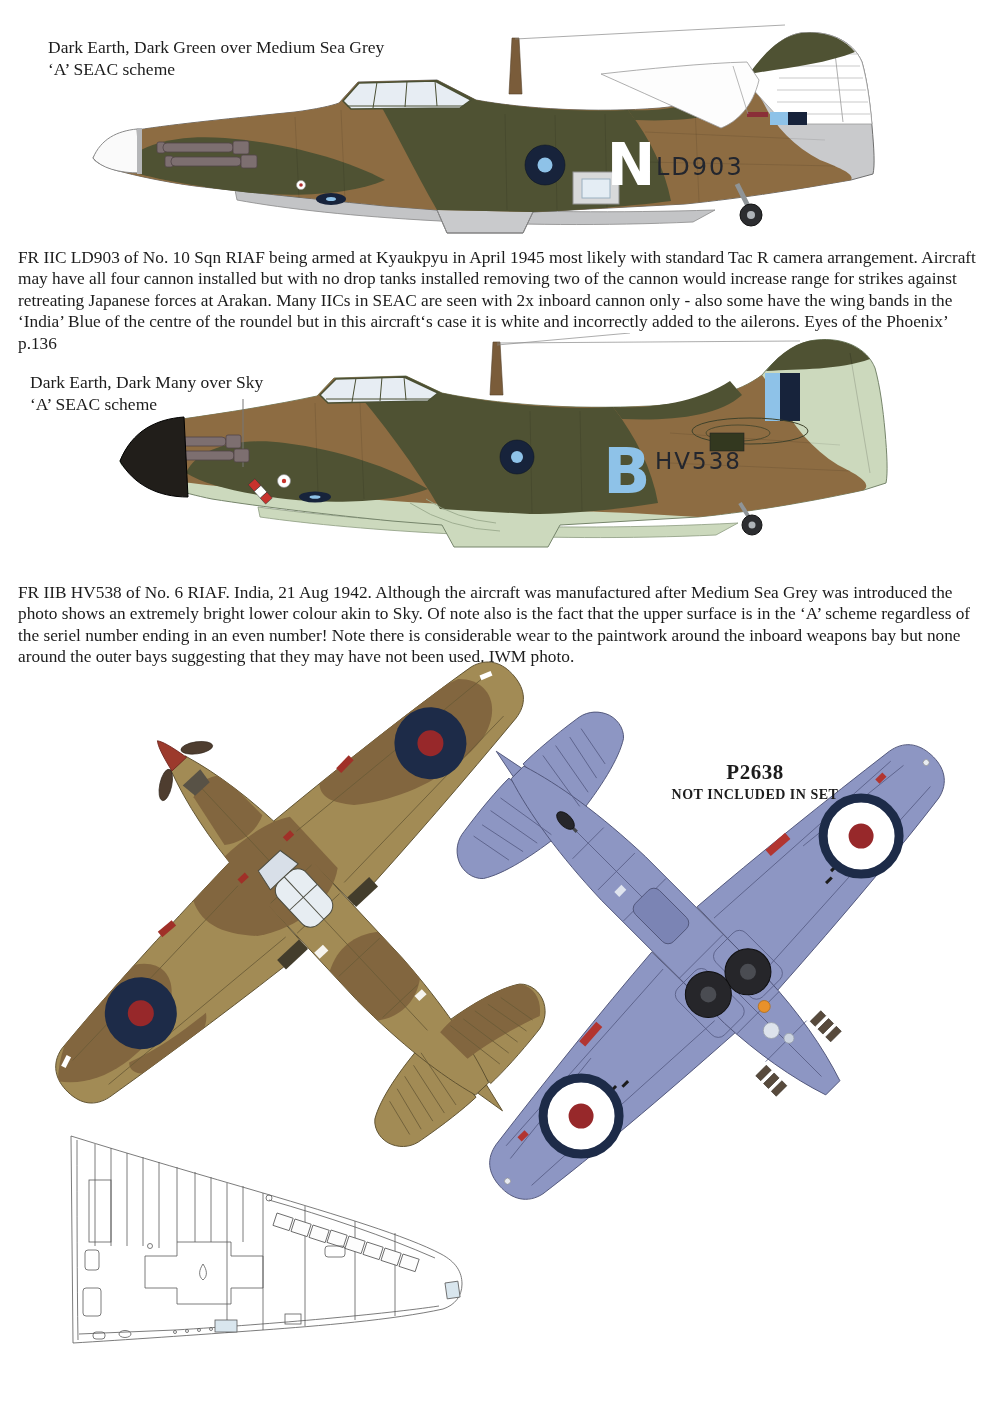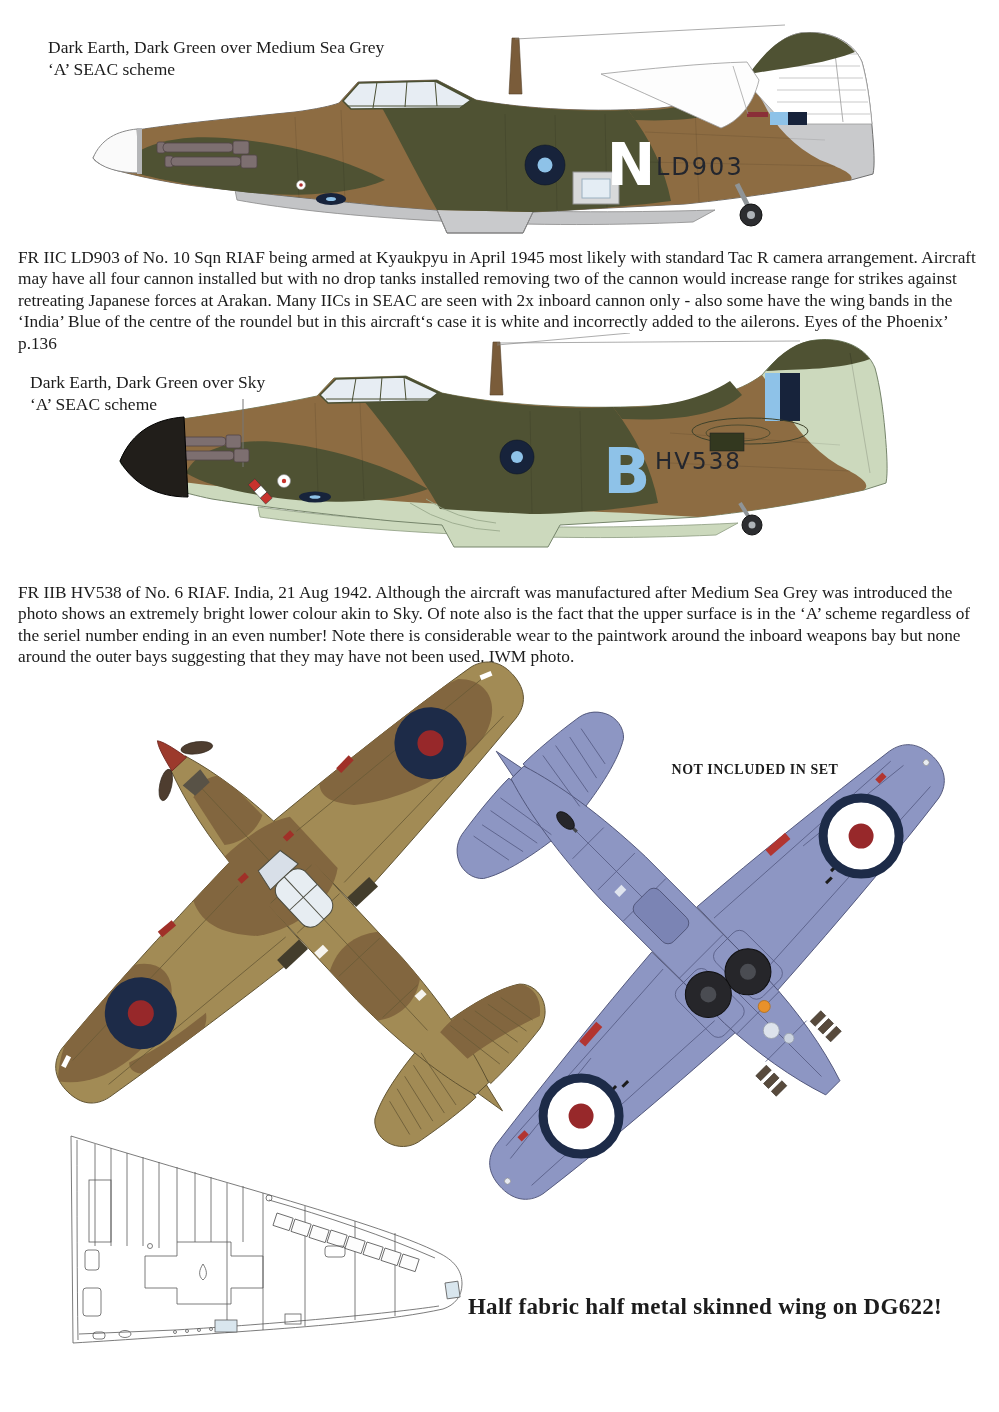--- a/index.html
+++ b/index.html
@@ -134,21 +134,21 @@
 
     <text class="codeletter" x="546" y="163" font-size="58" text-anchor="middle" fill="#ffffff">N</text>
     <text class="serialtxt" x="571" y="153" font-size="24" fill="#23262e">LD903</text>
   </svg>
 
   <div class="abs caption" style="left:18px;top:247px;width:966px;">FR IIC LD903 of No. 10 Sqn RIAF being armed at Kyaukpyu in April 1945 most likely with standard Tac R camera arrangement. Aircraft
 may have all four cannon installed but with no drop tanks installed removing two of the cannon would increase range for strikes against
 retreating Japanese forces at Arakan. Many IICs in SEAC are seen with 2x inboard cannon only - also some have the wing bands in the
 ‘India’ Blue of the centre of the roundel but in this aircraft‘s case it is white and incorrectly added to the ailerons. Eyes of the Phoenix’ p.136</div>
 
-  <div class="abs scheme-label" style="left:30px;top:371px;width:360px;">Dark Earth, Dark Green over Sky
+  <div class="abs scheme-label" style="left:30px;top:371px;width:360px;">Dark Earth, Dark Many over Sky
 ‘A’ SEAC scheme</div>
 
   <svg class="abs" style="left:110px;top:333px;" width="800" height="218" viewBox="0 0 800 218">
     <path d="M148,174 C270,190 430,200 628,190 L606,202 C430,210 248,198 150,184 Z" fill="var(--sky)" stroke="#8d9c80" stroke-width="0.8"></path>
 
     <path d="M10,128 C22,100 45,88 72,86 C115,80 165,72 207,63 L224,45 L296,43 L332,60 C385,71 460,77 540,73 C592,70 630,59 652,42 C665,26 685,9 706,7 C734,4 757,15 765,35 C770,53 773,76 775,98 C777,121 778,140 776,150 L754,157 C708,167 648,178 588,184 L450,192 L438,214 L344,214 L332,192 L282,188 C222,182 152,174 102,166 C72,160 42,150 26,142 C17,138 11,133 10,128 Z" fill="var(--sky)" stroke="#76856b" stroke-width="1"></path>
 
     <path d="M26,142 C14,120 40,90 72,86 C115,80 165,72 207,63 L224,45 L296,43 L332,60 C385,71 460,77 540,73 C592,70 630,59 652,42 L668,64 C682,92 702,116 728,132 C748,142 762,150 754,157 C708,167 648,178 588,184 L520,180 C420,176 300,170 200,162 C140,157 70,150 26,142 Z" fill="var(--dark_earth)"></path>
 
     <g fill="var(--dark_green)">
@@ -422,20 +422,21 @@
       </g>
       <g>
         <circle cx="296" cy="-62" r="3" fill="#e8ecf2" stroke="#888" stroke-width="0.6"></circle>
         <circle cx="-296" cy="-62" r="3" fill="#e8ecf2" stroke="#888" stroke-width="0.6"></circle>
       </g>
       <rect x="6" y="60" width="10" height="7" fill="#dfe4ee"></rect>
     </g>
   </svg>
 
   <div class="abs plan-label" style="left:605px;top:760px;width:300px;">
+    <div class="serial">P2638</div>
     <div class="note">NOT INCLUDED IN SET</div>
   </div>
 
   <svg class="abs" style="left:55px;top:1128px;" width="420" height="235" viewBox="0 0 420 235">
     <g stroke="#5a5a5a" stroke-width="0.8" fill="none">
       <path d="M16,8 C80,28 150,48 208,65 C282,87 352,108 386,126 C401,134 407,144 407,156 C407,168 400,177 388,181 C338,192 262,198 208,202 C140,207 68,212 18,215 Z" fill="#ffffff"></path>
       <path d="M22,12 C22,80 22,150 23,212"></path>
       <path d="M214,72 C270,88 330,108 380,130"></path>
       <line x1="208" y1="65" x2="208" y2="202"></line>
       <line x1="172" y1="55" x2="172" y2="205"></line>
@@ -477,15 +478,14 @@
       <rect x="38" y="204" width="12" height="7" rx="3"></rect>
       <circle cx="214" cy="70" r="3"></circle>
       <circle cx="95" cy="118" r="2.5"></circle>
       <circle cx="120" cy="204" r="1.5"></circle>
         <circle cx="132" cy="203" r="1.5"></circle>
       <circle cx="144" cy="202" r="1.5"></circle>
         <circle cx="156" cy="201" r="1.5"></circle>
     </g>
   </svg>
 
-  <div class="abs footer-note" style="left:440px;top:1294px;width:530px;">Half fabric half metal skinned wing on DG622!</div>
 
 </div>
 
 </body></html>

